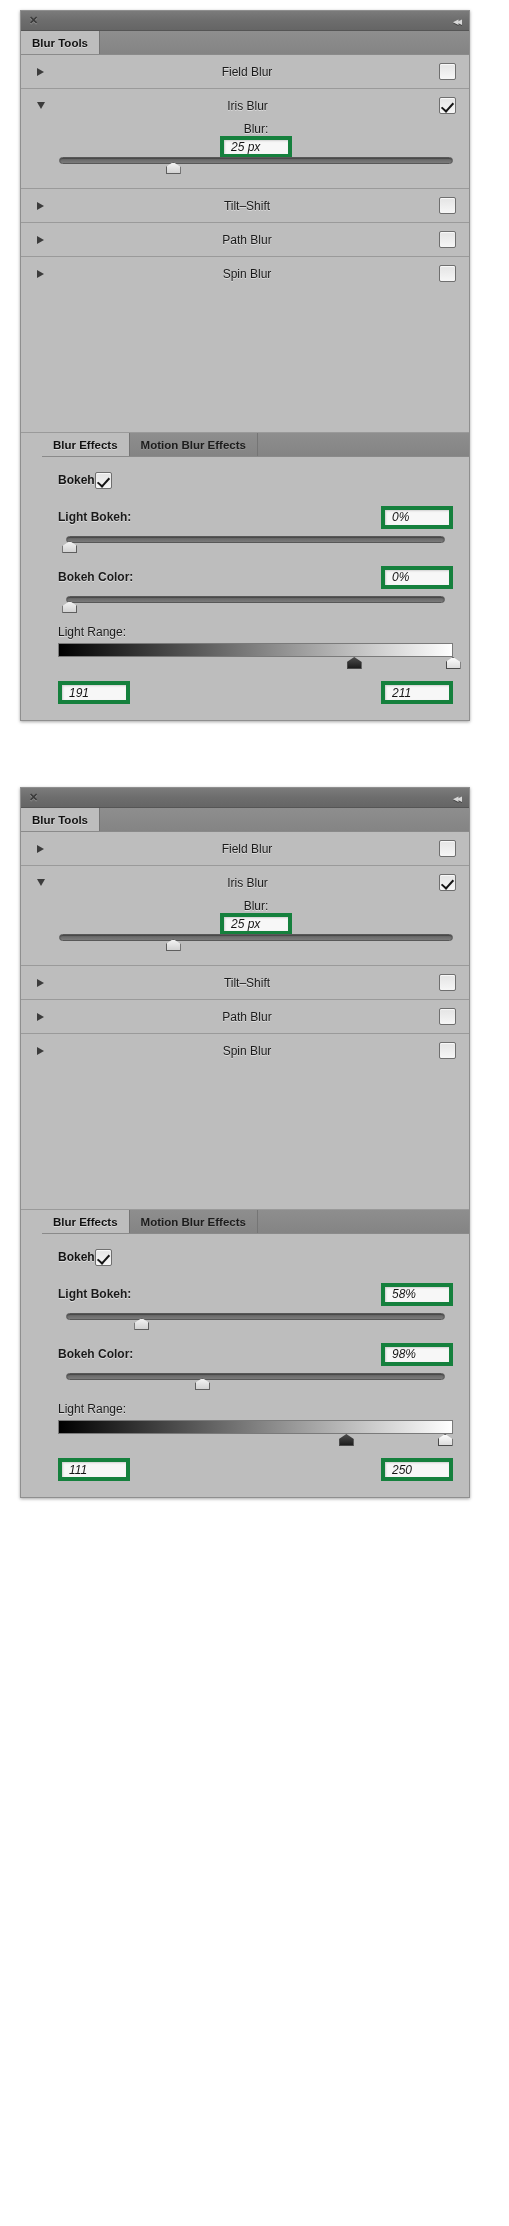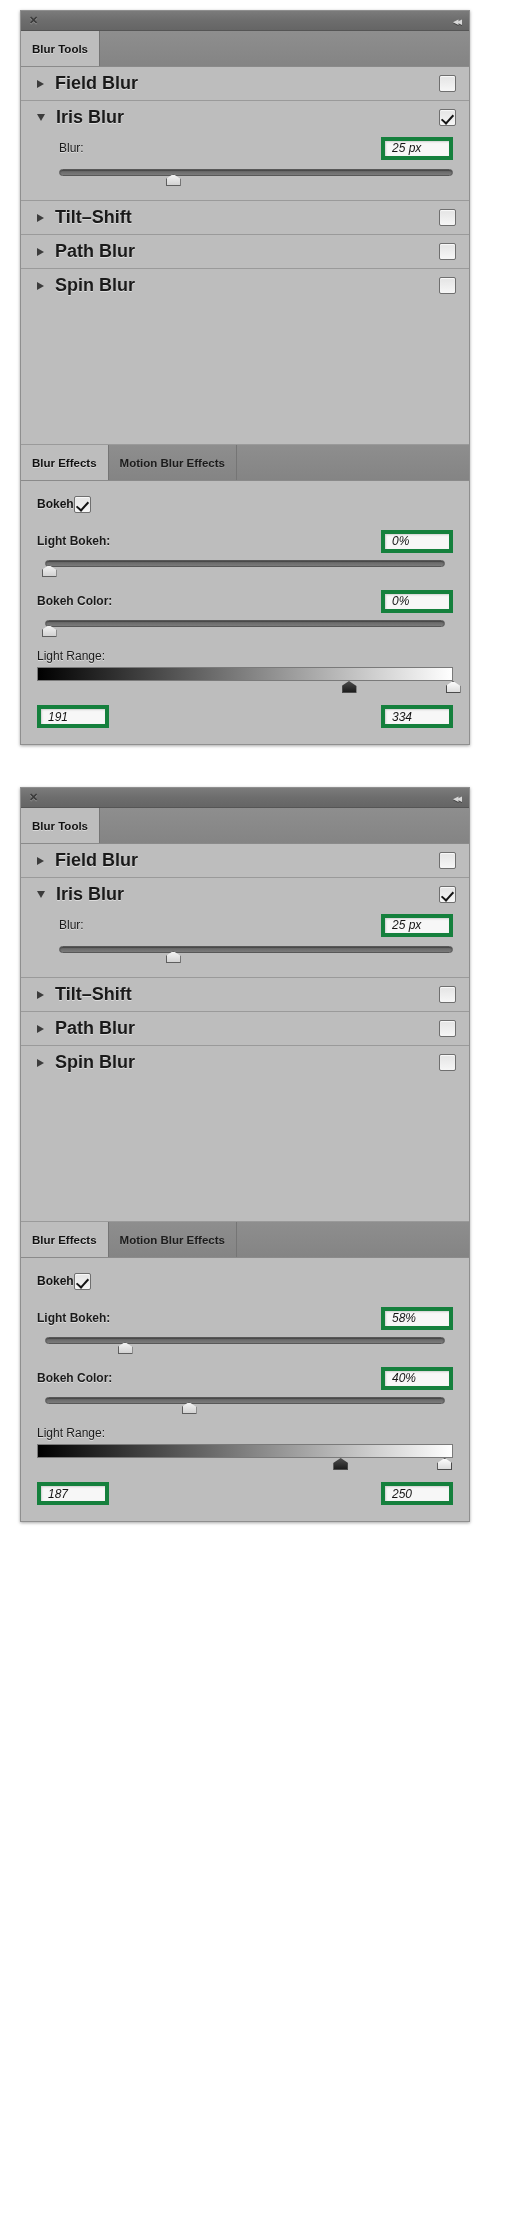--- a/index.html
+++ b/index.html
@@ -43,21 +43,21 @@
   .collapse-arrows {
     position: absolute; right: 9px; top: 50%;
     transform: translateY(-50%);
     color: #d8d8d8; font-size: 11px; letter-spacing: -2px;
     line-height: 1; cursor: pointer;
     text-shadow: 0 1px 0 rgba(0,0,0,.4);
   }
 
   
   .tabstrip {
-    display: flex; height: 36px;
+    display: flex; height: 24px;
     background: linear-gradient(to bottom, #909090, #838383);
     border-bottom: 1px solid #8a8a8a;
   }
   .tab {
     display: flex; align-items: center;
     padding: 0 11px;
     font-size: 11.5px; font-weight: bold;
     color: #1c1c1c;
     background: linear-gradient(to bottom, #8e8e8e, #848484);
     border-right: 1px solid #757575;
@@ -89,23 +89,24 @@
     border-left: 7px solid #3c3c3c;
     border-top: 4.5px solid transparent;
     border-bottom: 4.5px solid transparent;
   }
   .tri.down {
     border-top: 7px solid #3c3c3c;
     border-left: 4.5px solid transparent;
     border-right: 4.5px solid transparent;
   }
   .section-title {
-    font-size: 18px; font-weight: bold; color: #1a1a1a;
+    font-size: 12px; font-weight: normal; color: #1a1a1a;
     text-shadow: 0 1px 0 rgba(255,255,255,.5);
     flex: 1;
+    text-align: center;
   }
 
   
   .cbox {
     width: 17px; height: 17px; flex: none;
     background: linear-gradient(to bottom, #e4e4e4, #f6f6f6);
     border: 1px solid #6f6f6f;
     border-radius: 2px;
     position: relative;
     cursor: pointer;
@@ -120,20 +121,21 @@
     border-width: 0 2.2px 2.2px 0;
     transform: rotate(42deg);
   }
 
   
   .section-body { padding: 0 16px 14px 16px; }
   .row-label {
     display: flex; align-items: center; justify-content: space-between;
     padding-left: 22px;
     height: 28px;
+    flex-direction: column;
   }
   .row-label .lbl {
     font-size: 12px; color: #1a1a1a;
     text-shadow: 0 1px 0 rgba(255,255,255,.5);
   }
 
   
   .numfield {
     width: 72px; height: 23px;
     background: #f7f7f7;
@@ -193,21 +195,21 @@
   .gknob.light { background: linear-gradient(to bottom, #fcfcfc, #dcdcdc); }
 
   .range-fields {
     display: flex; justify-content: space-between;
     margin-top: 10px;
     text-align: right;
   }
 
   
   .filler { background: #bdbdbd; border-bottom: 1px solid #9a9a9a; }
-  .effects-wrap { background: #bdbdbd; }
+  .effects-wrap { background: #bdbdbd; padding-left: 21px; }
   .effects-body { padding: 10px 16px 16px 16px; }
   .bokeh-head {
     display: flex; align-items: center; 
     height: 26px;
   }
   .bokeh-head .lbl {
     font-size: 12px; font-weight: bold; color: #141414;
     text-shadow: 0 1px 0 rgba(255,255,255,.5);
   }
   .ctl-group { margin-top: 12px; }
@@ -339,21 +341,21 @@
           <div class="lr-label">Light Range:</div>
           <div class="grad-wrap">
             <div class="gradbar"></div>
             <div class="grad-knobs">
               <div class="gknob dark" style="left:75%"></div>
               <div class="gknob light" style="left:100%"></div>
             </div>
           </div>
           <div class="range-fields">
             <span class="numfield">191</span>
-            <span class="numfield">334</span>
+            <span class="numfield">211</span>
           </div>
         </div>
       </div>
     </div>
   </div>
 
   <div class="panel p2">
 
     <div class="titlebar">
       <span class="close-x">✕</span>
@@ -441,39 +443,39 @@
           </div>
           <div class="slider">
             <div class="track"></div>
             <div class="knob" style="left:20%"></div>
           </div>
         </div>
 
         <div class="ctl-group">
           <div class="ctl-head">
             <span class="lbl">Bokeh Color:</span>
-            <span class="numfield">40%</span>
+            <span class="numfield">98%</span>
           </div>
           <div class="slider">
             <div class="track"></div>
             <div class="knob" style="left:36%"></div>
           </div>
         </div>
 
         <div class="ctl-group">
           <div class="lr-label">Light Range:</div>
           <div class="grad-wrap">
             <div class="gradbar"></div>
             <div class="grad-knobs">
               <div class="gknob dark" style="left:73%"></div>
               <div class="gknob light" style="left:98%"></div>
             </div>
           </div>
           <div class="range-fields">
-            <span class="numfield">187</span>
+            <span class="numfield">111</span>
             <span class="numfield">250</span>
           </div>
         </div>
       </div>
     </div>
   </div>
 
 </div>
 
 </body></html>

